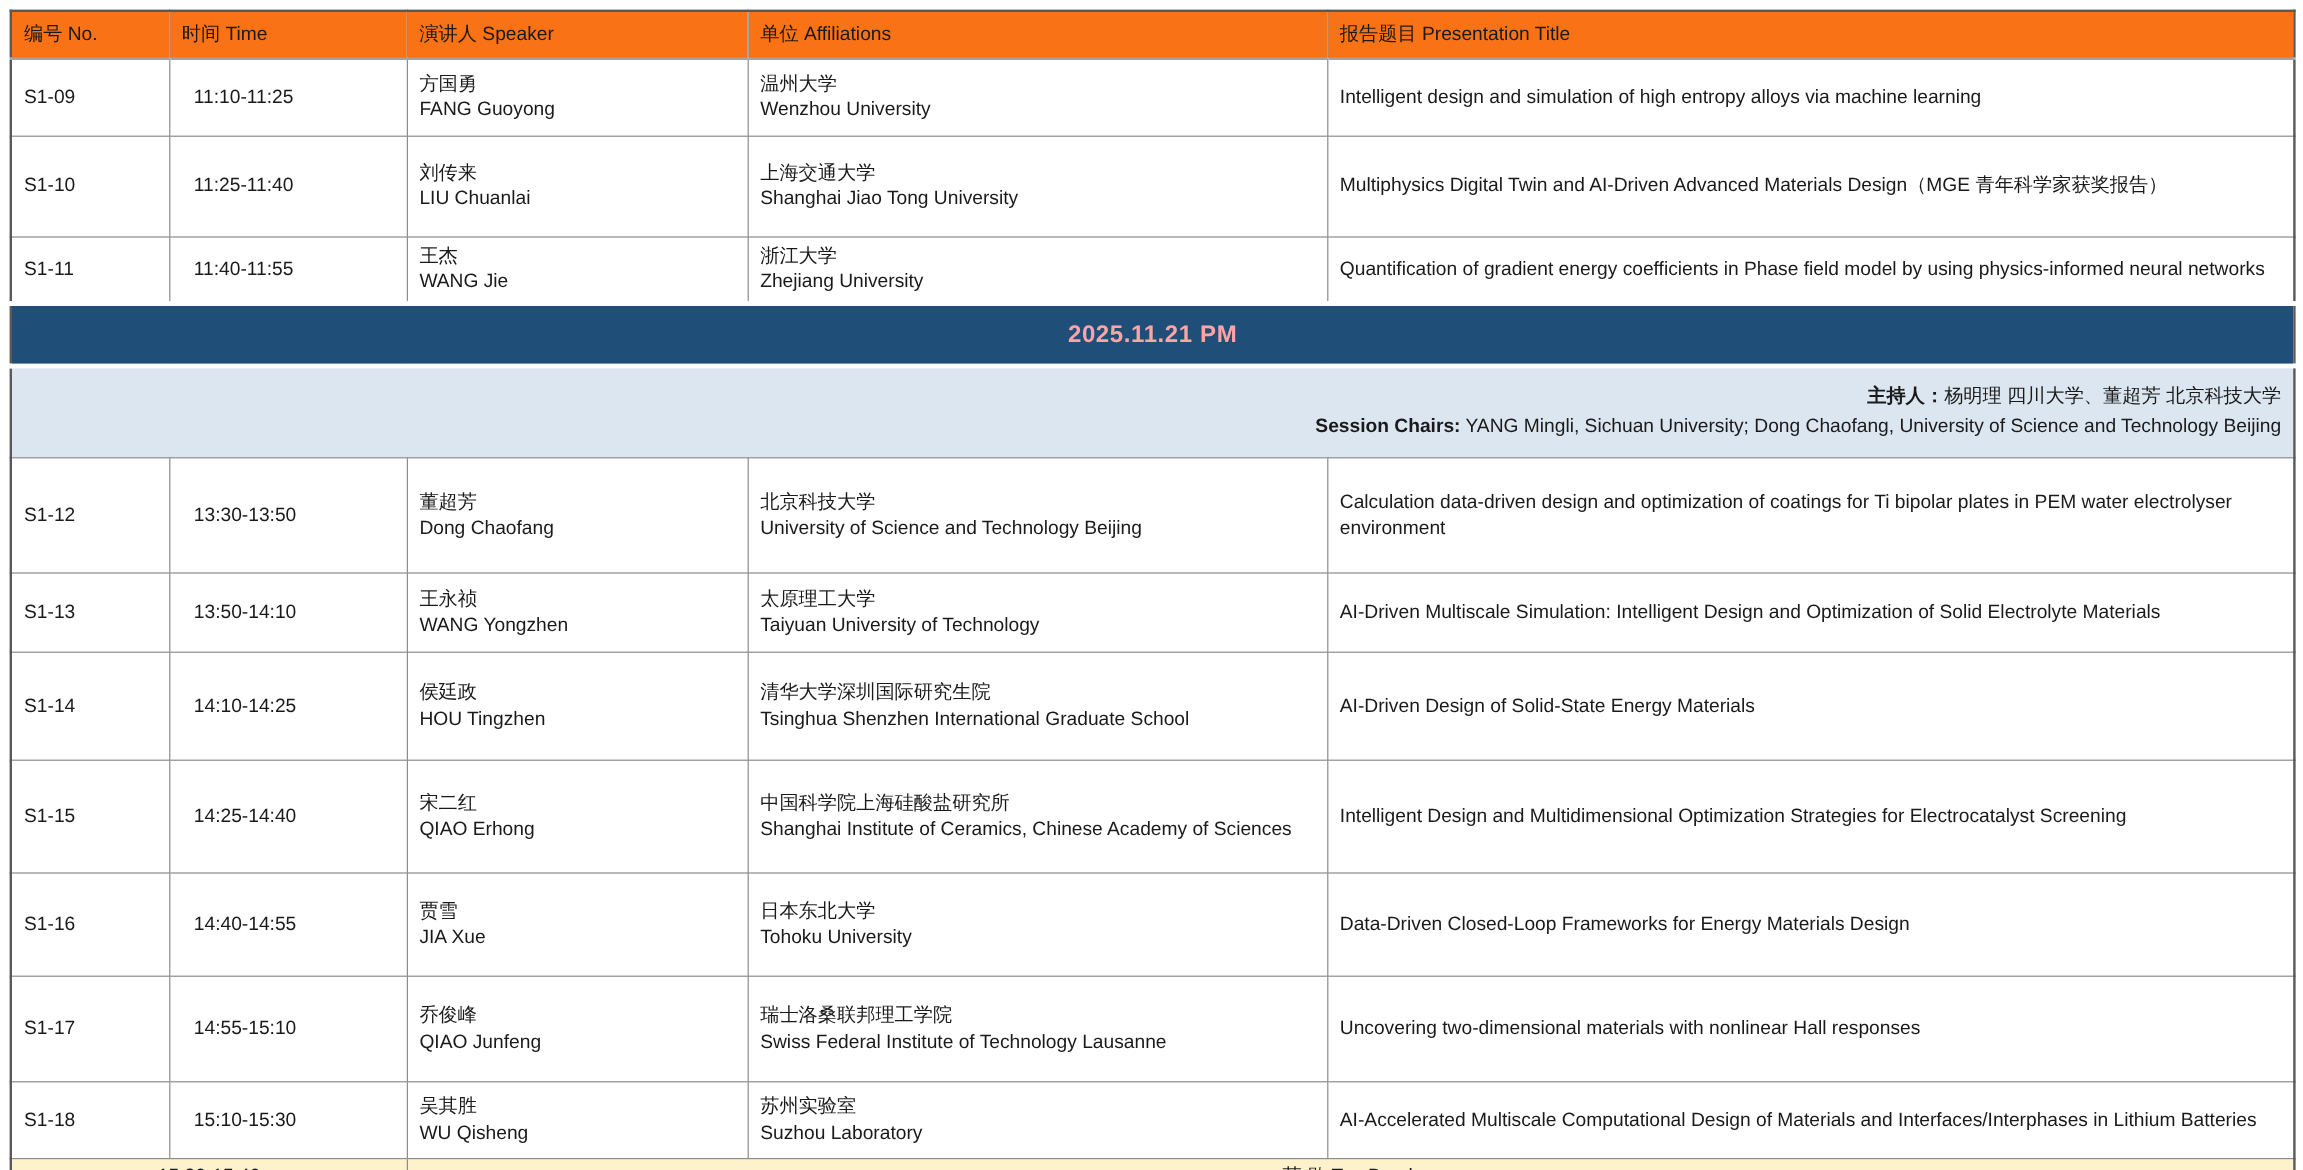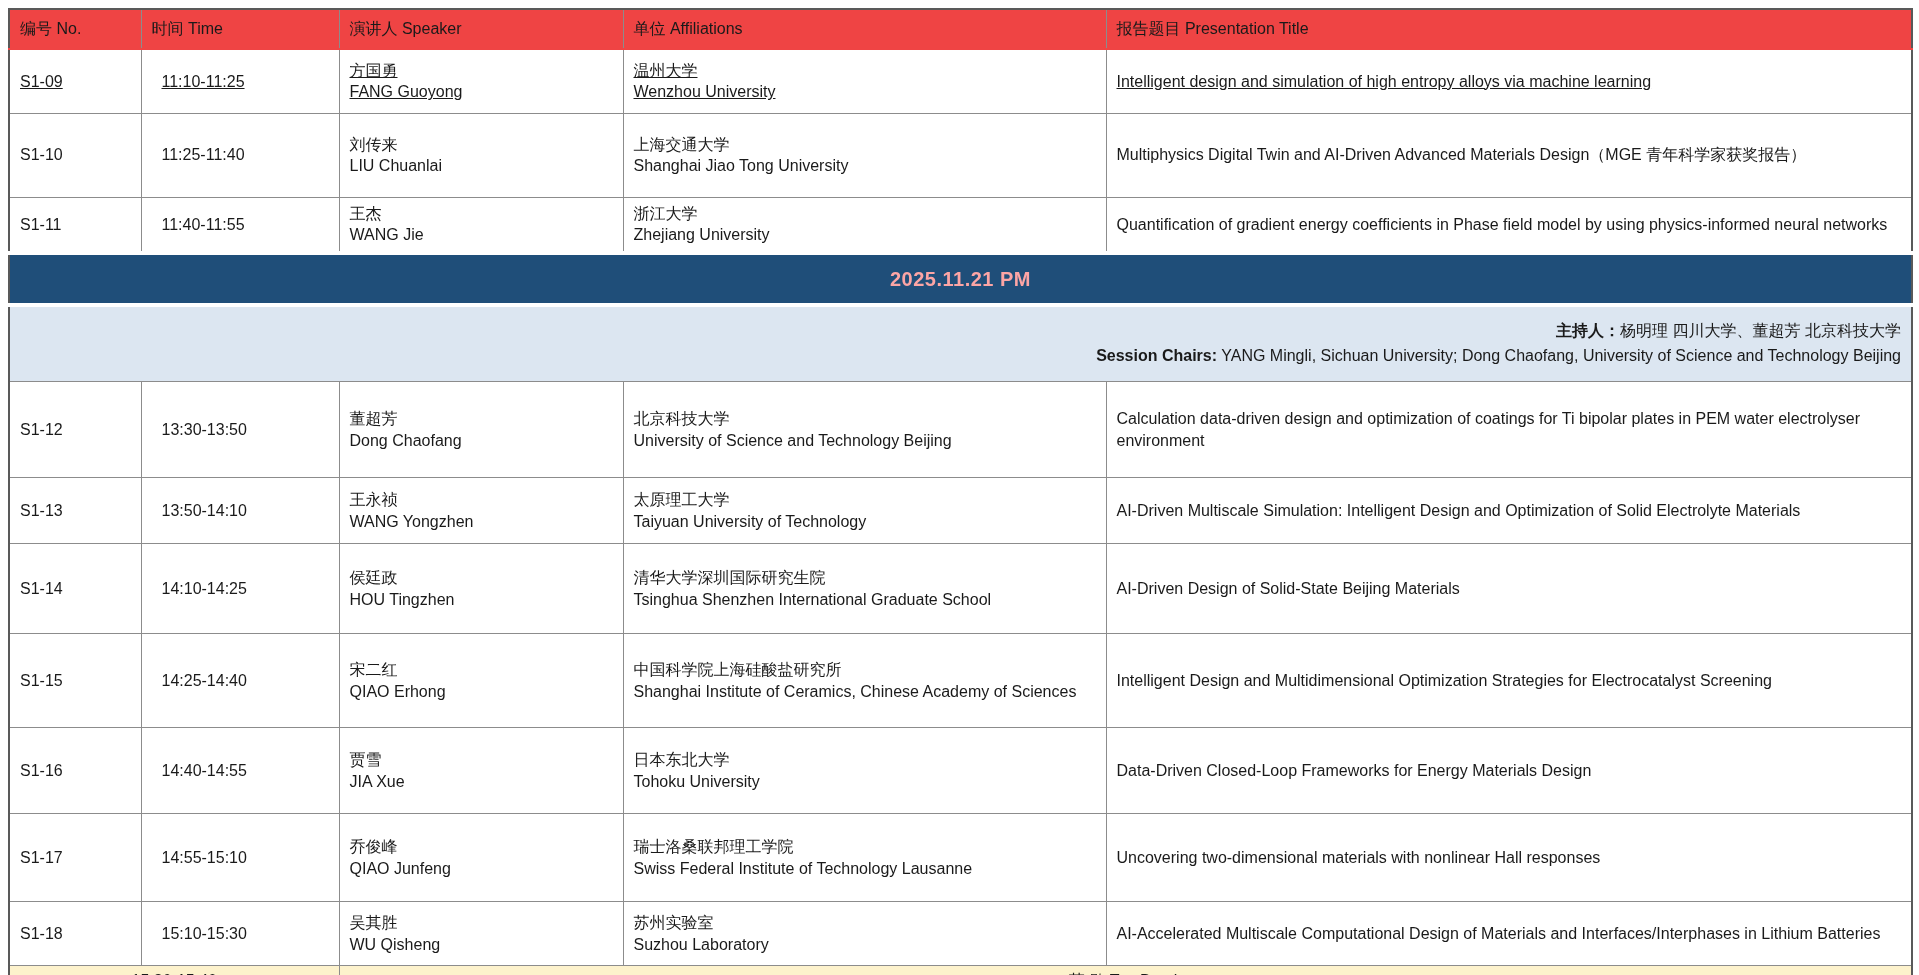--- a/index.html
+++ b/index.html
@@ -1,24 +1,24 @@
 <!DOCTYPE html>
 <html><head>
 <meta charset="utf-8">
 <style>
   html,body{margin:0;padding:0;background:#ffffff;}
   body{font-family:"Liberation Sans","DejaVu Sans",sans-serif;color:#1a1a1a;}
   .wrap{width:1903px;margin:8px;}
   table{border-collapse:collapse;table-layout:fixed;width:100%;border:2px solid #595959;}
   td,th{border:1px solid #8c8c8c;vertical-align:middle;text-align:left;
         padding:4px 10px;font-size:16px;font-weight:normal;line-height:1.32;overflow:hidden;}
-  thead th{background:#ef4444;height:30px;border-bottom:2px solid #ef4444;}
+  thead th{background:#f97316;height:30px;border-bottom:2px solid #a3a3a3;}
   .c-time{padding-left:20px;}
   
-  #morning tr:nth-child(1){height:64px;text-decoration:underline;}
+  #morning tr:nth-child(1){height:64px;}
   #morning tr:nth-child(2){height:84px;}
   #morning tr:nth-child(3){height:56px;margin-top:48px;}
   #afternoon tr:nth-child(1){height:96px;}
   #afternoon tr:nth-child(2){height:66px;}
   #afternoon tr:nth-child(3){height:90px;}
   #afternoon tr:nth-child(4){height:94px;}
   #afternoon tr:nth-child(5){height:86px;padding-left:36px;}
   #afternoon tr:nth-child(6){height:88px;}
   #afternoon tr:nth-child(7){height:64px;}
   tr.banner td{background:#1f4e79;color:#fca5a5;font-weight:bold;font-size:20px;
@@ -139,21 +139,21 @@
     <td class="c-no">S1-14</td>
     <td class="c-time">14:10-14:25</td>
     <td class="c-spk">
       <div>侯廷政</div>
       <div>HOU Tingzhen</div>
     </td>
     <td class="c-aff">
       <div>清华大学深圳国际研究生院</div>
       <div>Tsinghua Shenzhen International Graduate School</div>
     </td>
-    <td class="c-title">AI-Driven Design of Solid-State Beijing Materials</td>
+    <td class="c-title">AI-Driven Design of Solid-State Energy Materials</td>
   </tr>
 
   <tr>
     <td class="c-no">S1-15</td>
     <td class="c-time">14:25-14:40</td>
     <td class="c-spk">
       <div>宋二红</div>
       <div>QIAO Erhong</div>
     </td>
     <td class="c-aff">

